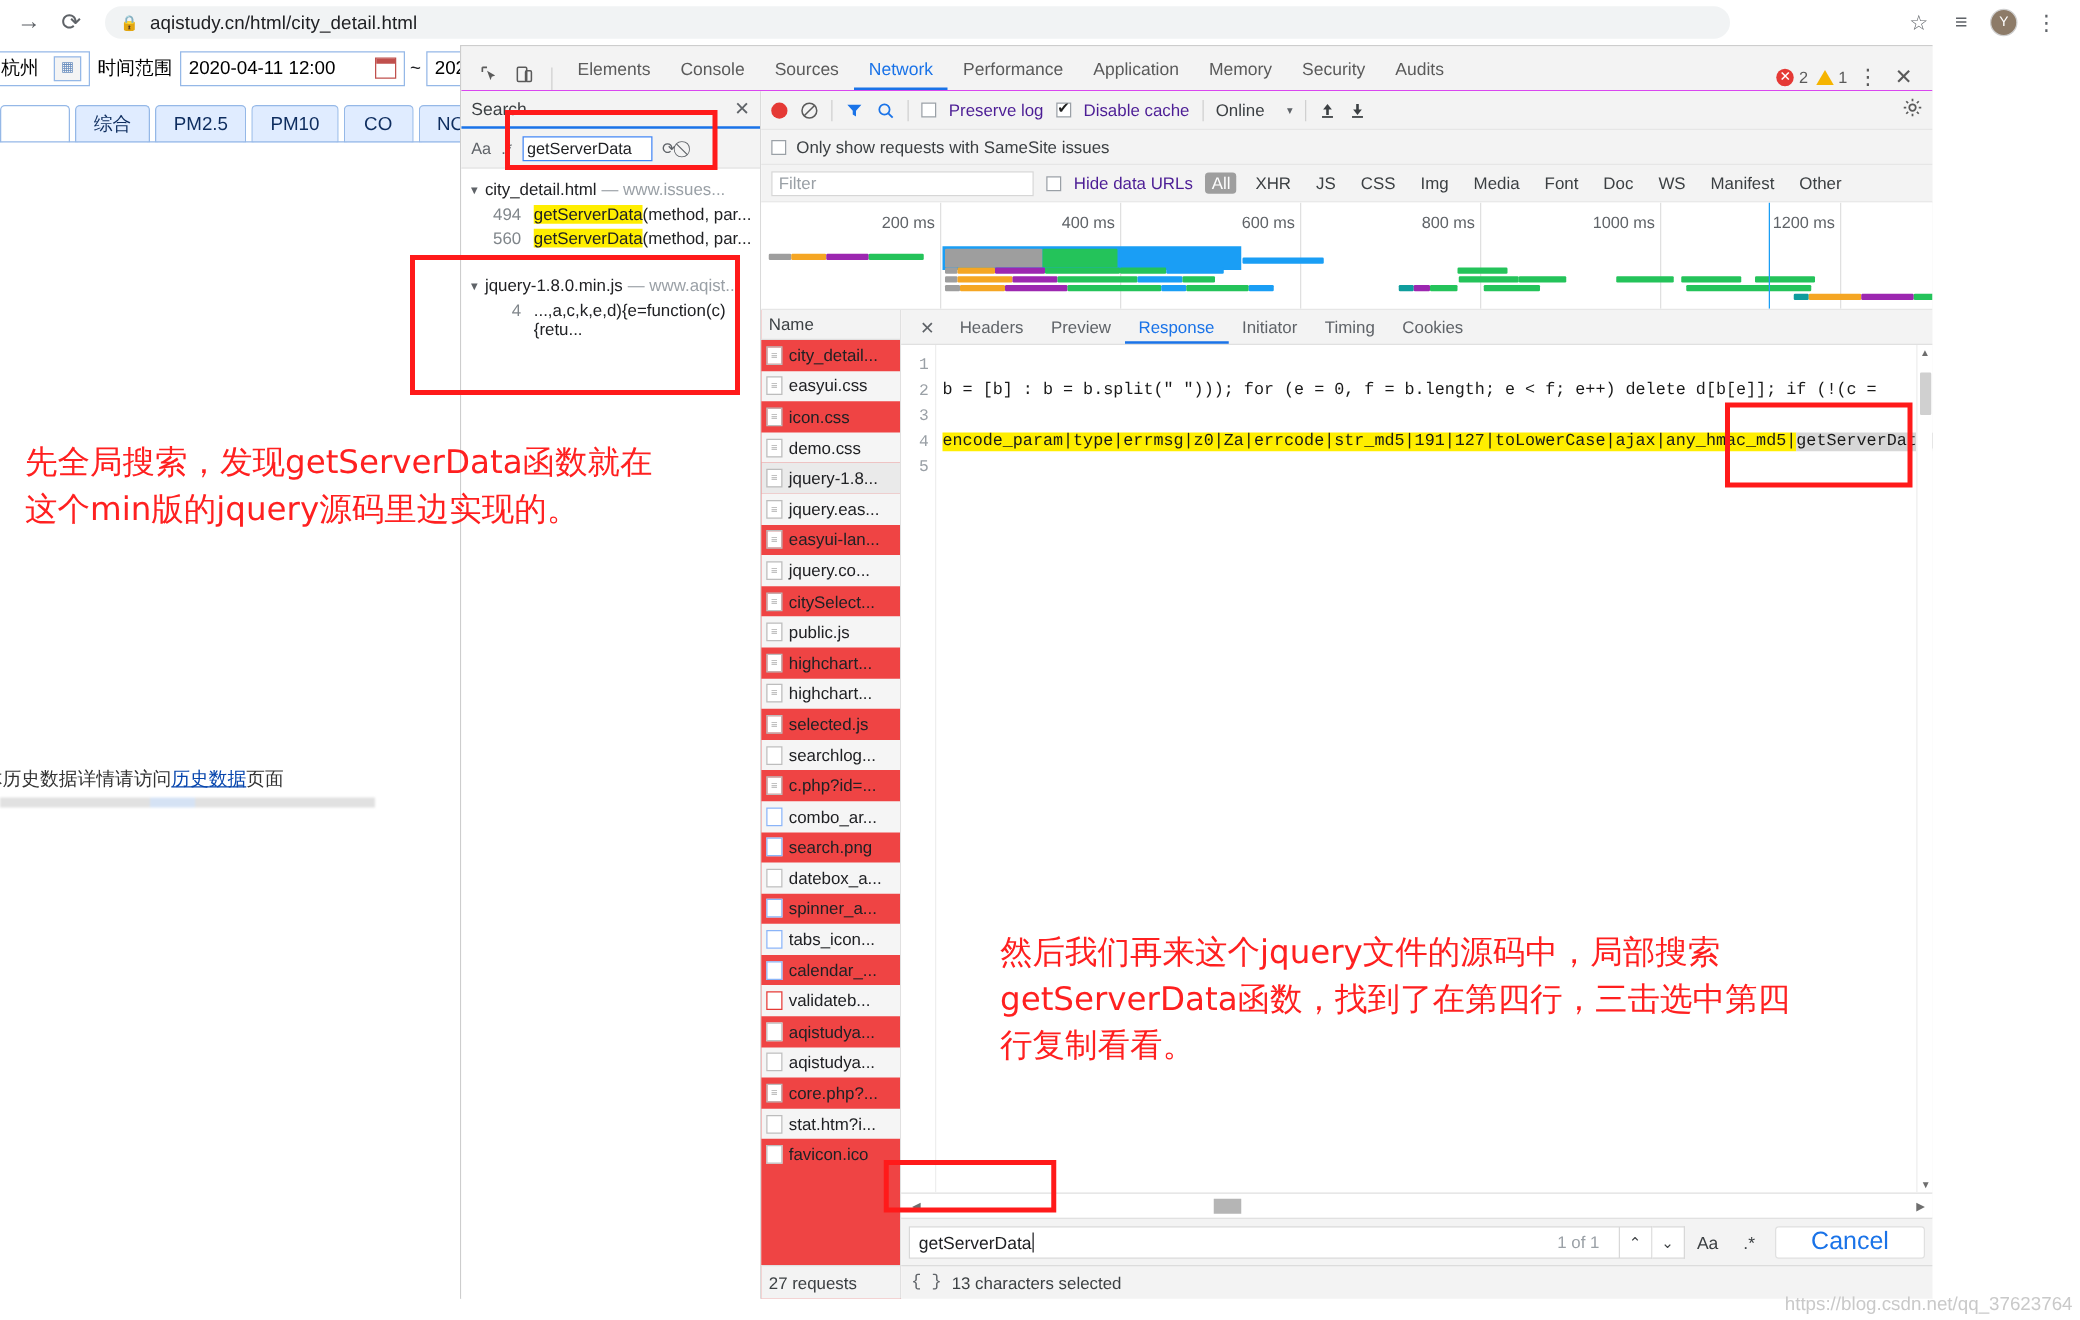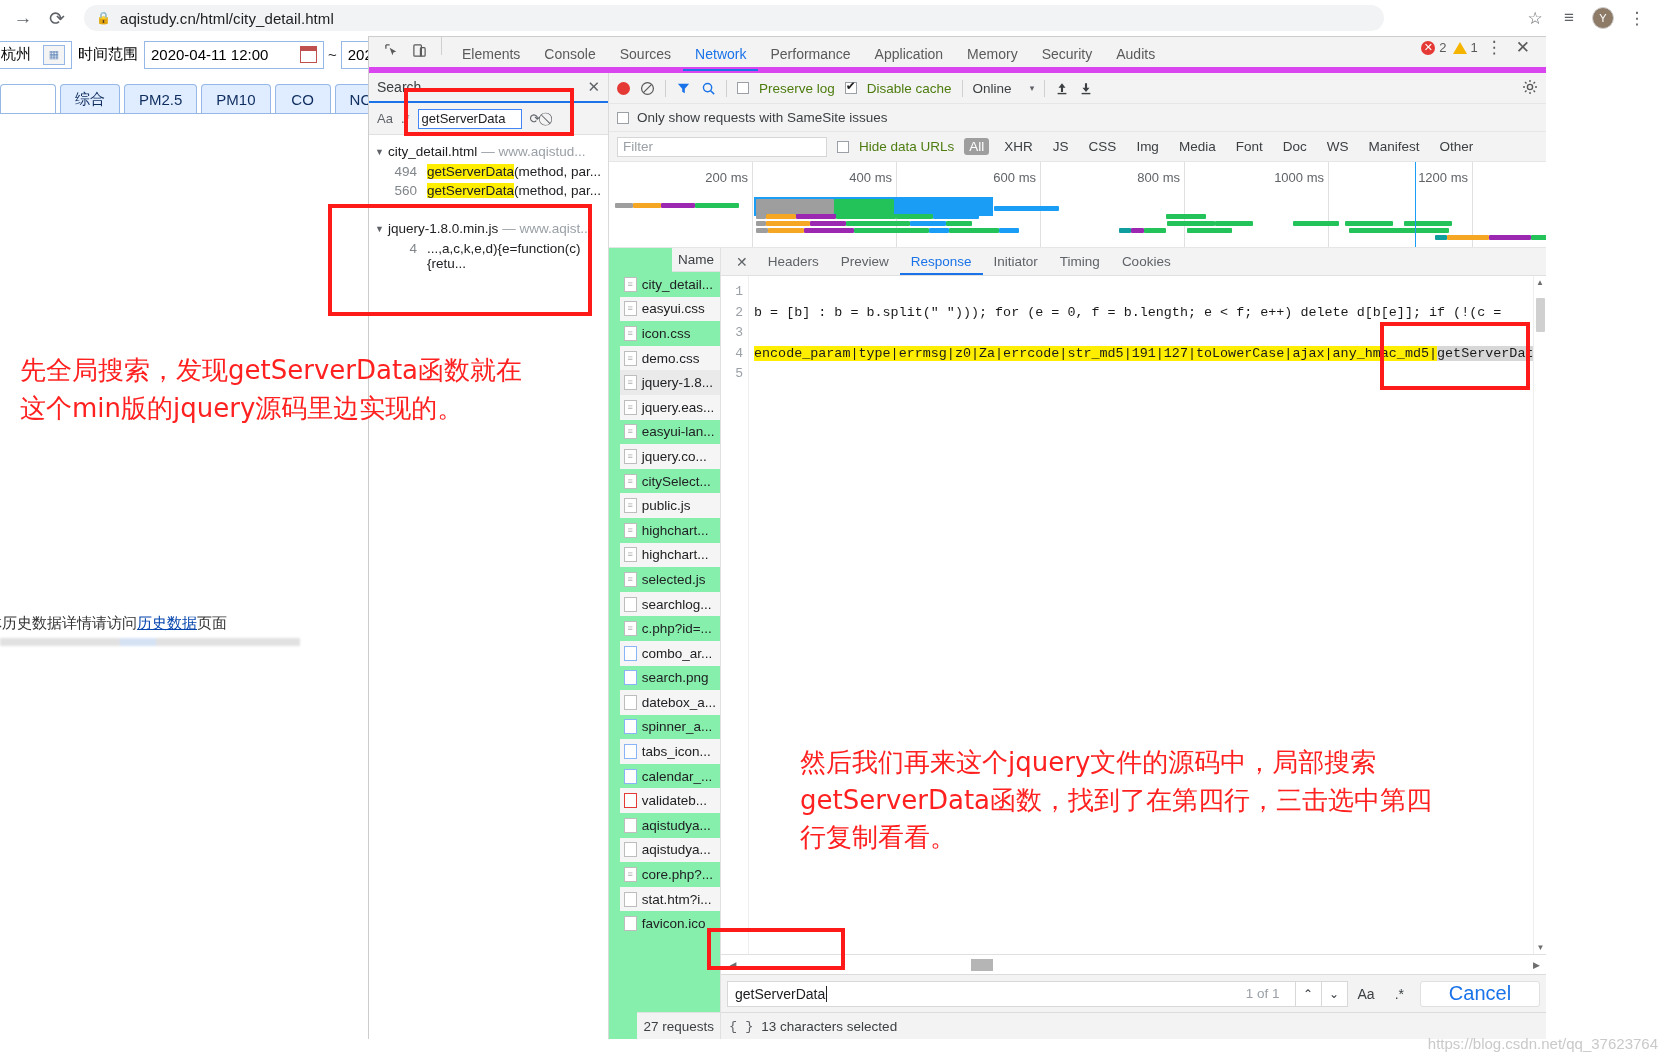--- a/index.html
+++ b/index.html
@@ -92,22 +92,22 @@
 
   
   #devtools{
     position:absolute; left:368px; top:36px; width:1178px; height:1003px;
     background:#f3f3f3; border-left:1px solid #cdcdcd; border-top:1px solid #cdcdcd;
     font-size:13.5px; color:#303942; overflow:hidden;
   }
 
   
   #dt-tabstrip{
-    height:36px; display:flex; align-items:flex-start; padding:0 8px;
-    border-bottom:6px solid #d946ef; background:#f3f3f3;
+    height:36px; display:flex; align-items:flex-end; padding:0 8px;
+    border-bottom:1px solid #d946ef; background:#f3f3f3;
   }
   .dt-tool-ico{
     width:28px;height:26px;display:flex;align-items:center;justify-content:center;
     color:#5a5a5a;
   }
   .dt-sep{width:1px;height:18px;background:#d0d0d0;margin:0 8px;}
   .dt-tab{
     padding:0 12px;height:34px;display:flex;align-items:center;
     font-size:14px;color:#5a5a5a;white-space:nowrap;
   }
@@ -162,21 +162,21 @@
     height:31px;display:flex;align-items:center;gap:10px;padding:0 8px;
     border-bottom:1px solid #e6e6e6;background:#f3f3f3;
   }
   .rec-dot{width:13px;height:13px;border-radius:50%;background:#e53935;}
   .ico-gray{color:#5f6368;font-size:15px;display:flex;align-items:center;}
   .vsep{width:1px;height:17px;background:#d0d0d0;}
   .chk{width:12px;height:12px;border:1px solid #9aa0a6;background:#fff;display:inline-block;
     position:relative;}
   .chk.on{background:#fff;}
   .chk.on::after{content:"✔";position:absolute;left:0px;top:-4px;font-size:12px;color:#1f1f1f;}
-  .tbl-lbl{font-size:13.5px;color:#4d7c0f;}
+  .tbl-lbl{font-size:13.5px;color:#4c1d95;}
   .online-sel{display:flex;align-items:center;gap:18px;font-size:13.5px;color:#3c4043;}
   .caret{font-size:9px;color:#5f6368;}
   .gear{margin-left:auto;color:#5f6368;font-size:15px;}
 
   #net-filterbar{
     height:30px;display:flex;align-items:center;gap:10px;padding:0 8px;
     border-bottom:1px solid #e6e6e6;background:#f3f3f3;
   }
   #net-filter-input{
     width:210px;height:20px;border:1px solid #d6d6d6;background:#fff;font-size:13.5px;
@@ -196,21 +196,21 @@
   }
   .tl-grid{position:absolute;top:0;bottom:0;width:1px;background:#e0e0e0;}
   .tl-label{position:absolute;top:8px;font-size:13px;color:#5f6368;transform:translateX(-100%);
     padding-right:4px;}
   .bar{position:absolute;height:5px;border-radius:1px;}
   .tl-marker{position:absolute;top:0;bottom:0;width:1px;}
 
   
   #net-split{flex:1;display:flex;min-height:0;}
   #req-list{
-    width:112px;border-right:1px solid #e0e0e0;display:flex;flex-direction:column;background:#86efac;align-items:flex-end;
+    width:112px;border-right:1px solid #e0e0e0;display:flex;flex-direction:column;background:#ef4444;
   }
   #req-head{height:24px;border-bottom:1px solid #e0e0e0;display:flex;align-items:center;
     padding:0 6px;font-size:13.5px;color:#3c4043;background:#f3f3f3;}
   #req-rows{flex:1;overflow:hidden;}
   .req-row{height:24.6px;display:flex;align-items:center;gap:5px;padding:0 4px;font-size:13.5px;
     color:#202124;white-space:nowrap;overflow:hidden;}
   .req-row.alt{background:#f5f5f5;}
   .req-row.sel{background:#eaeaea;}
   .fico{width:13px;height:15px;border:1px solid #bdbdbd;background:#fff;flex:0 0 auto;
     display:flex;align-items:center;justify-content:center;font-size:8px;color:#9e9e9e;
@@ -402,21 +402,21 @@
         <span class="sc-btn">Aa</span>
         <span class="sc-btn">.*</span>
         <input class="sc-input" value="getServerData" style="">
         <span class="sc-btn">⟳</span>
         <span class="sc-btn">⃠</span>
       </div>
       <div id="search-results">
         <div class="res-file">
           <span class="tri">▼</span>
           <span>city_detail.html</span>
-          <span class="host">— www.aqistud...</span>
+          <span class="host">— www.issues...</span>
         </div>
         <div class="res-line">
           <span class="num">494</span>
           <span><span class="hl">getServerData</span><span>(method, par...</span></span>
         </div>
         <div class="res-line">
           <span class="num">560</span>
           <span><span class="hl">getServerData</span><span>(method, par...</span></span>
         </div>
         <div style="height:18px"></div>

